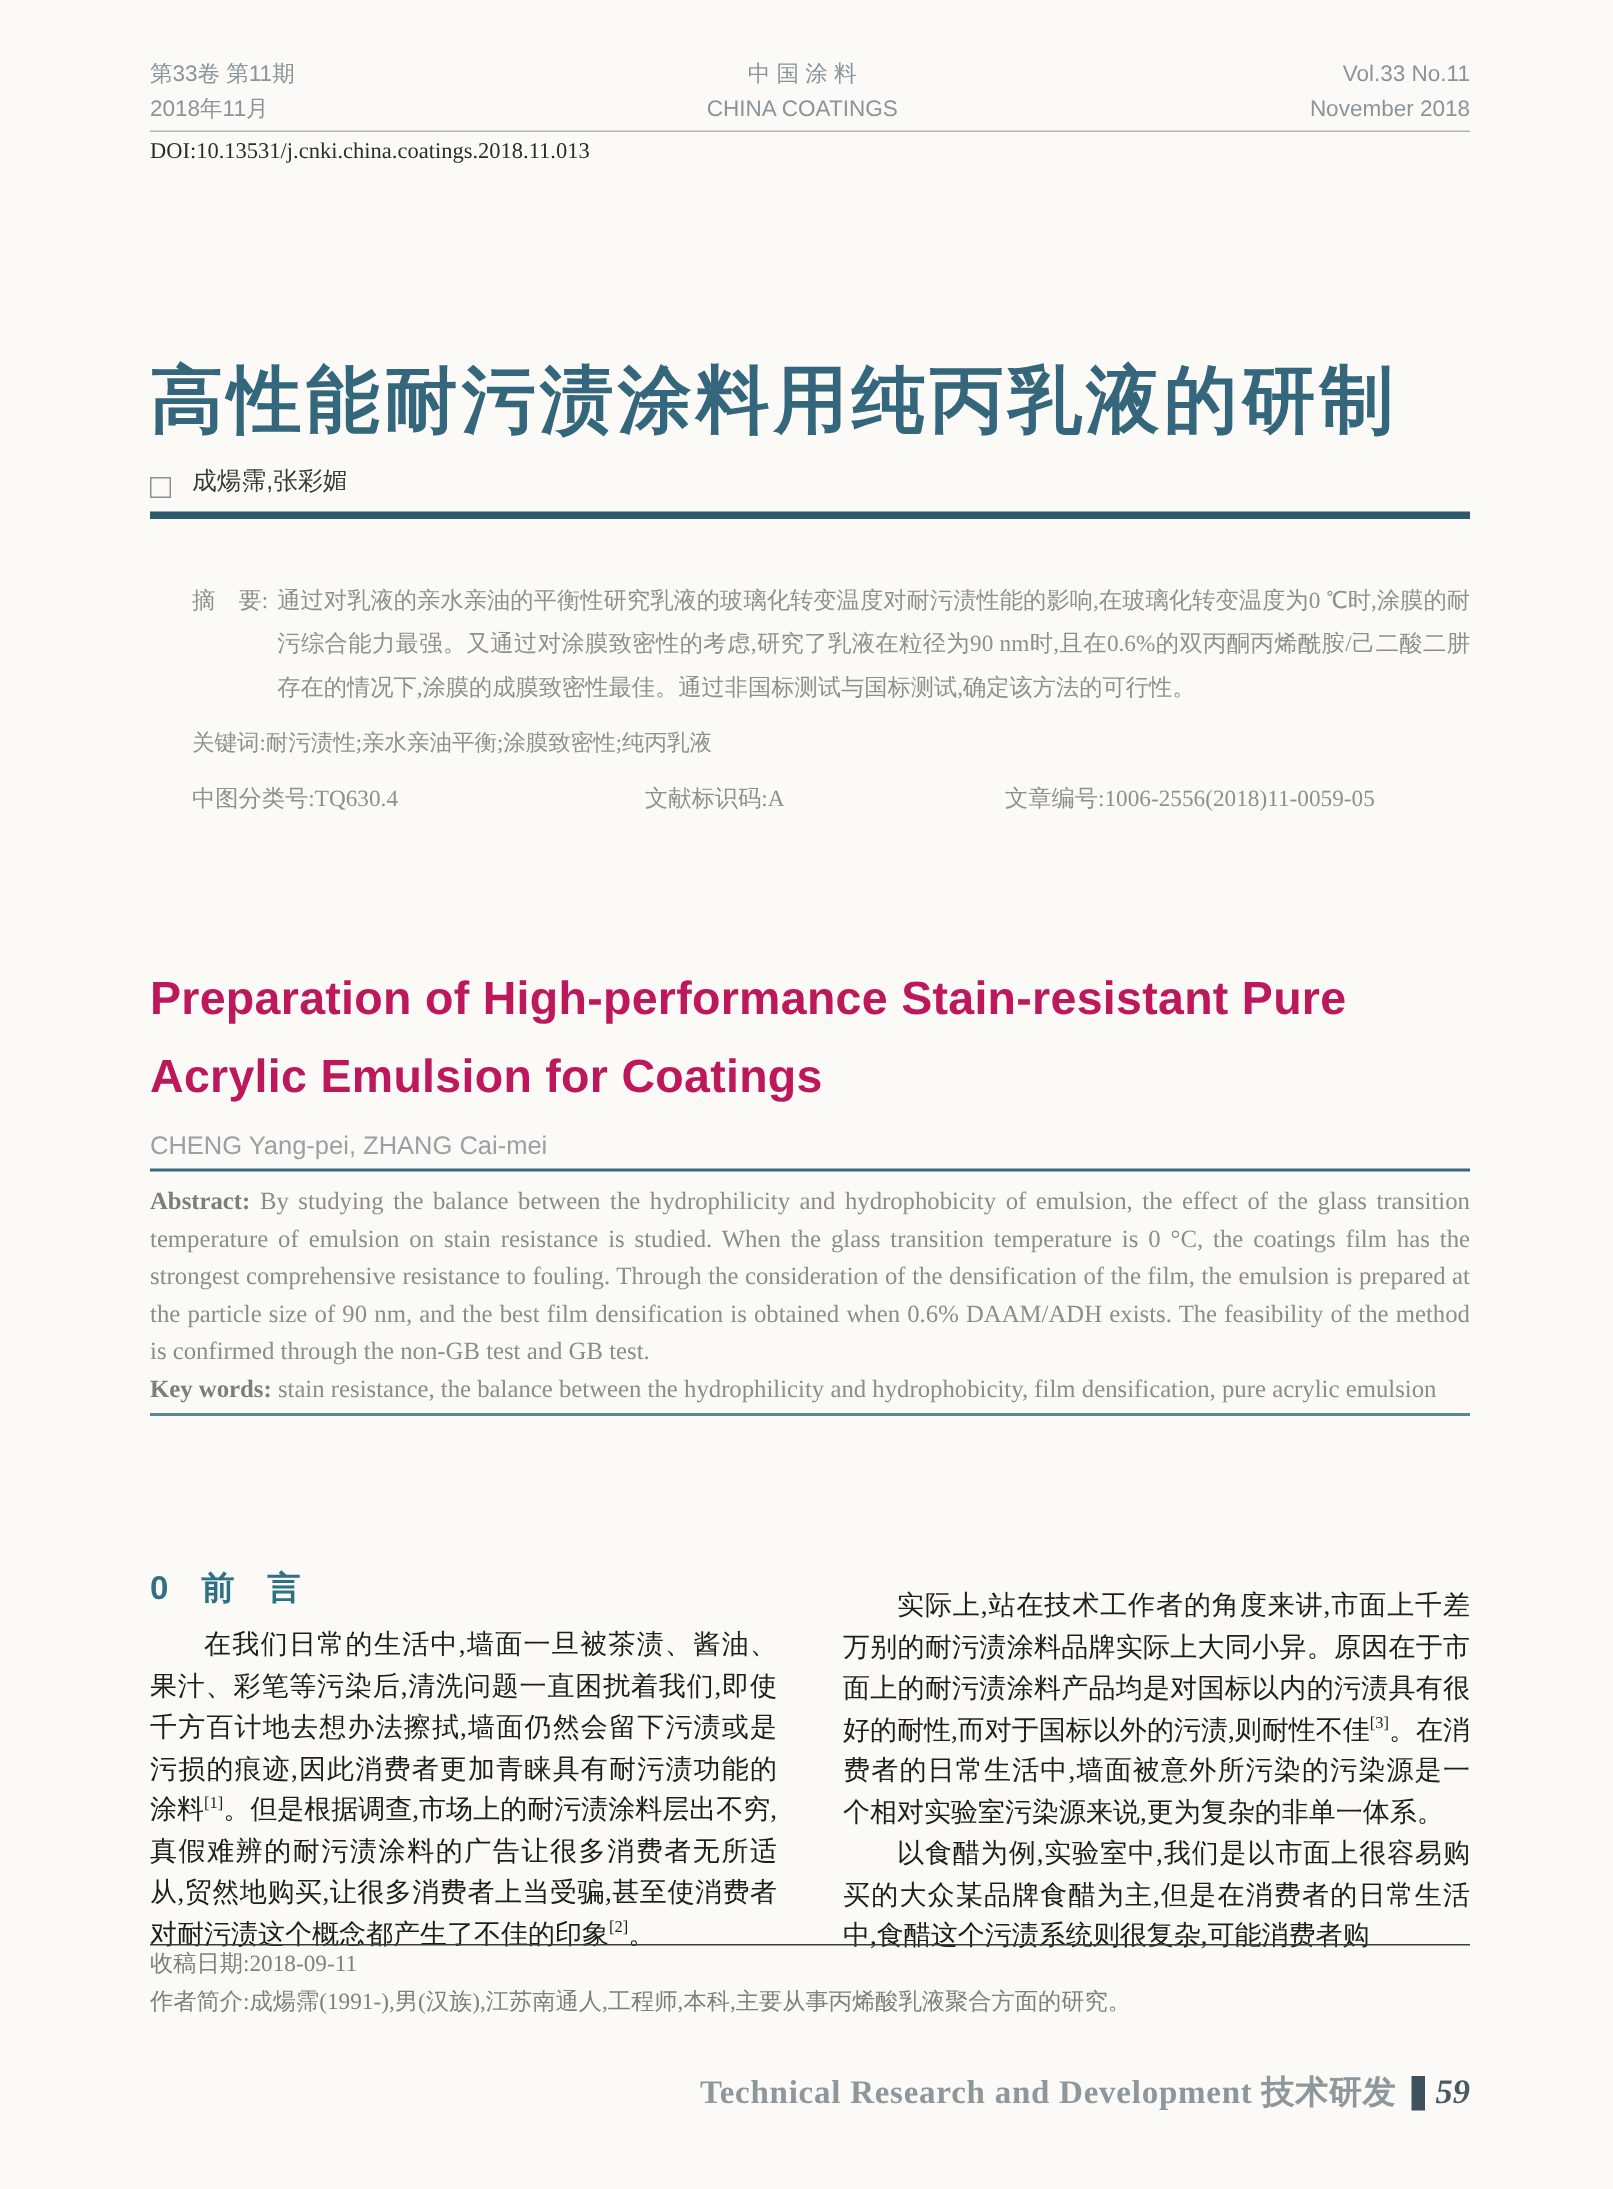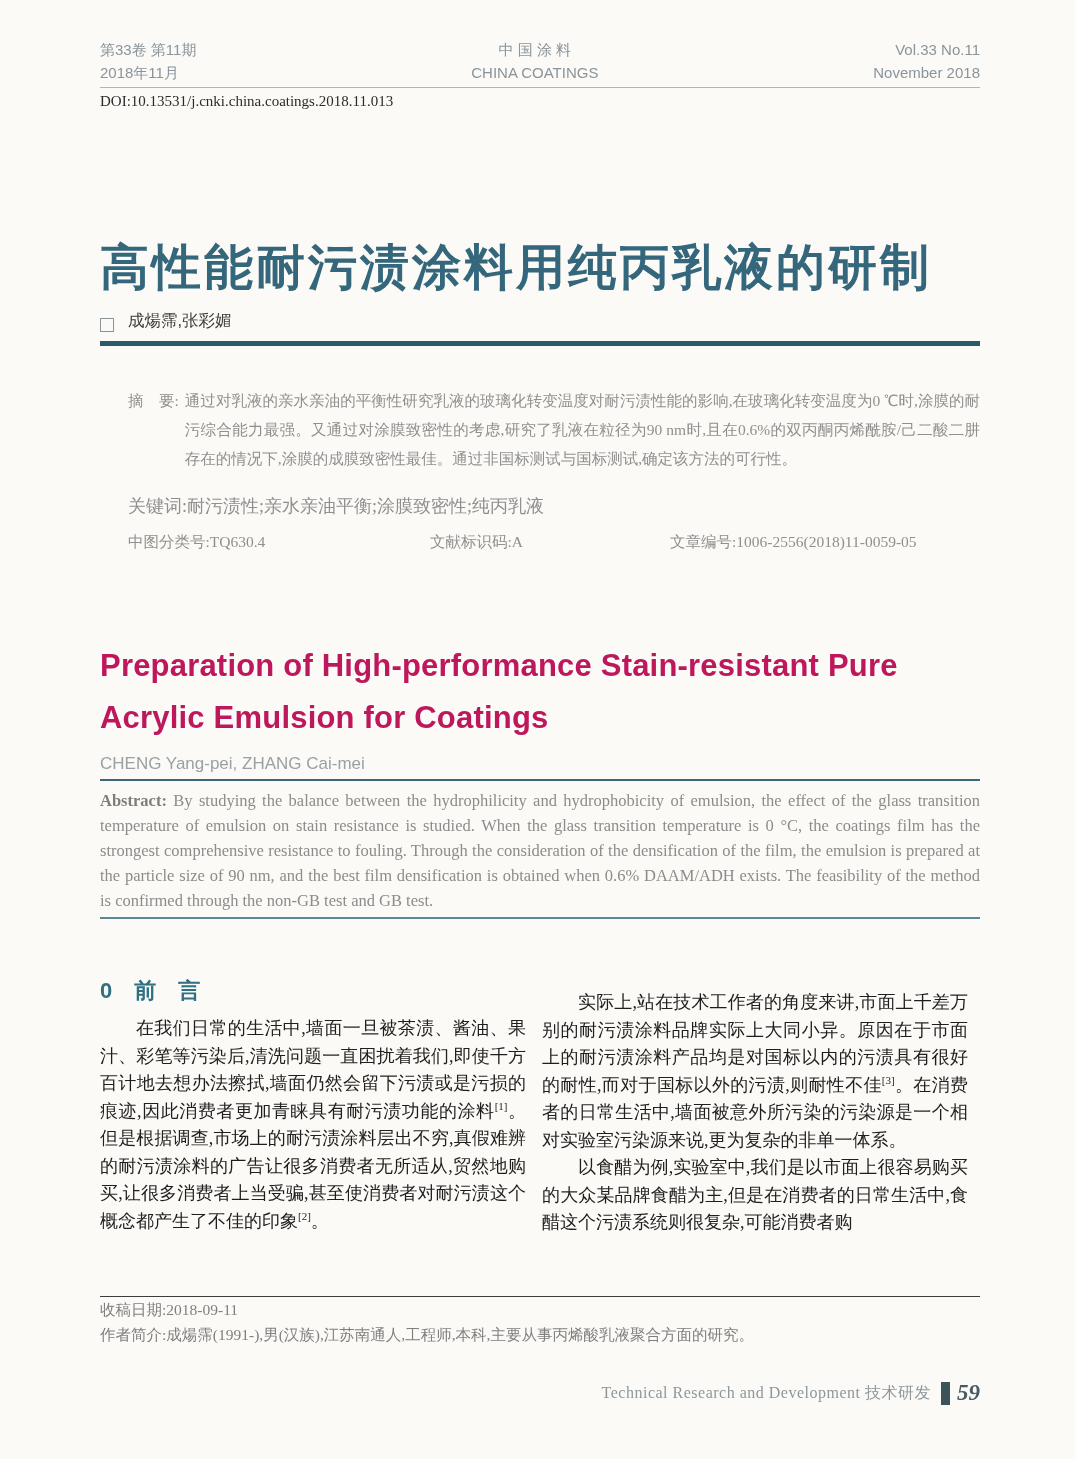--- a/index.html
+++ b/index.html
@@ -32,58 +32,58 @@
   .authors-row{margin-top:12px;display:flex;align-items:flex-end;font-size:16.5px;color:#3a3a3a;}
   .author-marker{width:12px;height:12px;border:1.5px solid #8b9298;margin-right:14px;display:inline-block;background:transparent;}
   .affil-cn{margin-top:3px;padding-left:28px;font-size:16.5px;color:#3a3a3a;line-height:24px;}
   .thick-rule{margin-top:9px;height:5px;background:#2b5a6d;}
 
   
   .abs-cn-sec{top:386px;color:#8f8f8f;font-family:"Liberation Serif",serif;}
   .abs-row{display:flex;padding-left:28px;font-size:15.5px;line-height:29px;}
   .abs-label{white-space:nowrap;margin-right:6px;}
   .abs-text{text-align:justify;}
-  .kw-cn{padding-left:28px;font-size:18px;line-height:29px;margin-top:19px;}
+  .kw-cn{padding-left:28px;font-size:15px;line-height:29px;margin-top:9px;}
   .meta-row{padding-left:28px;display:flex;font-size:15.5px;margin-top:11px;}
   .meta-clc{width:302px;}
   .meta-doc{width:240px;}
 
   
   .en-sec{top:640px;}
   .title-en{font-size:31px;font-weight:700;color:#be185d;line-height:52px;letter-spacing:0.2px;}
   .authors-en{margin-top:7px;font-size:17px;color:#9aa0a4;line-height:25px;}
   .affil-en{font-family:"Liberation Serif",serif;font-style:italic;font-size:16.5px;color:#8f9599;line-height:25px;}
   .thin-rule{margin-top:3px;height:2px;background:#39687b;}
   .abs-en{margin-top:7px;font-family:"Liberation Serif",serif;font-size:16.5px;color:#8c8c8c;line-height:25px;text-align:justify;}
   .abs-en b,.kw-en b{color:#7d7d7d;}
   .kw-en{font-family:"Liberation Serif",serif;font-size:16.5px;color:#8c8c8c;line-height:25px;}
   .thin-rule2{margin-top:4px;height:2px;background:#5d8794;}
 
   
-  .intro-sec{top:976px;display:flex;gap:16px;}
+  .intro-sec{top:1044px;display:flex;gap:44px;}
   .col{width:426px;}
   .sec-heading{color:#2f7184;font-weight:700;font-size:22px;line-height:30px;margin-bottom:9px;}
   .sec-heading .sec-num{margin-right:22px;}
   .body-p{
     margin:0;font-family:"Liberation Serif",serif;
     font-size:18px;line-height:27.5px;color:#1e1e1e;
     text-align:justify;text-indent:2em;
   }
   .body-p sup{font-size:11px;line-height:0;}
   .col-right{padding-top:13px;}
 
   
   .bottom-sec{top:1296px;}
   .foot-rule{border-top:1.5px solid #3c3c3c;}
   .foot-line{color:#7f7f7f;font-size:15.5px;line-height:25px;font-family:"Liberation Serif",serif;}
   .foot-line:first-of-type{margin-top:5px;}
 
   
   .pagefoot-sec{top:1380px;display:flex;justify-content:flex-end;align-items:center;}
-  .pf-text{font-family:"Liberation Serif",serif;font-weight:400;font-size:16px;color:#8e979c;letter-spacing:0.5px;}
+  .pf-text{font-family:"Liberation Serif",serif;font-weight:700;font-size:22px;color:#8e979c;letter-spacing:0.5px;}
   .pf-bar{width:9px;height:23px;background:#3e525c;margin:0 7px 0 10px;}
   .pf-num{font-family:"Liberation Serif",serif;font-weight:700;font-style:italic;font-size:23px;color:#4a5a63;}
 </style>
 </head>
 <body>
 
 <div class="page">
 
   <div class="sec header-sec">
     <div class="header-row">
@@ -131,20 +131,23 @@
   <div class="sec en-sec">
     <div class="title-en">
       <div>Preparation of High-performance Stain-resistant Pure</div>
       <div>Acrylic Emulsion for Coatings</div>
     </div>
     <div class="authors-en">CHENG Yang-pei, ZHANG Cai-mei</div>
     <div class="thin-rule"></div>
     <div class="abs-en">
       <b>Abstract:</b><span> By studying the balance between the hydrophilicity and hydrophobicity of emulsion, the effect of the glass transition temperature of emulsion on stain resistance is studied. When the glass transition temperature is 0 °C, the coatings film has the strongest comprehensive resistance to fouling. Through the consideration of the densification of the film, the emulsion is prepared at the particle size of 90 nm, and the best film densification is obtained when 0.6% DAAM/ADH exists. The feasibility of the method is confirmed through the non-GB test and GB test.</span>
     </div>
+    <div class="kw-en">
+      <b>Key words:</b><span> stain resistance, the balance between the hydrophilicity and hydrophobicity, film densification, pure acrylic emulsion</span>
+    </div>
     <div class="thin-rule2"></div>
   </div>
 
   <div class="sec intro-sec">
     <div class="col col-left">
       <div class="sec-heading">
         <span class="sec-num">0</span><span>前　言</span>
       </div>
       <p class="body-p"><span>在我们日常的生活中,墙面一旦被茶渍、酱油、果汁、彩笔等污染后,清洗问题一直困扰着我们,即使千方百计地去想办法擦拭,墙面仍然会留下污渍或是污损的痕迹,因此消费者更加青睐具有耐污渍功能的涂料</span><sup>[1]</sup><span>。但是根据调查,市场上的耐污渍涂料层出不穷,真假难辨的耐污渍涂料的广告让很多消费者无所适从,贸然地购买,让很多消费者上当受骗,甚至使消费者对耐污渍这个概念都产生了不佳的印象</span><sup>[2]</sup><span>。</span></p>
     </div>

